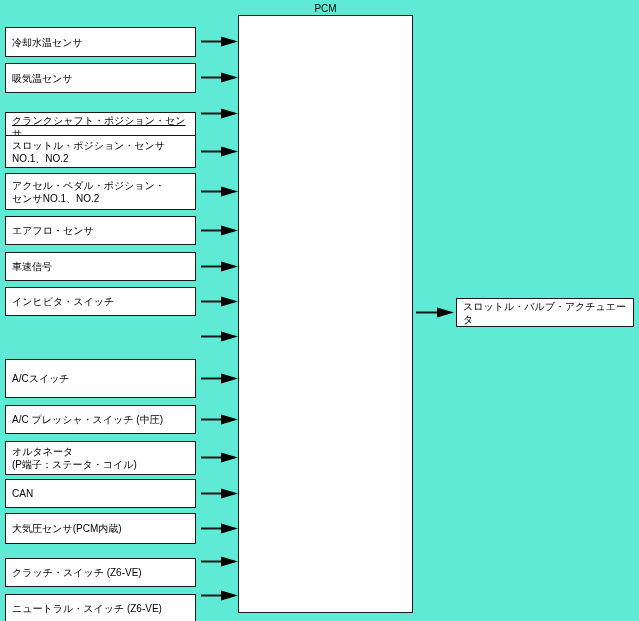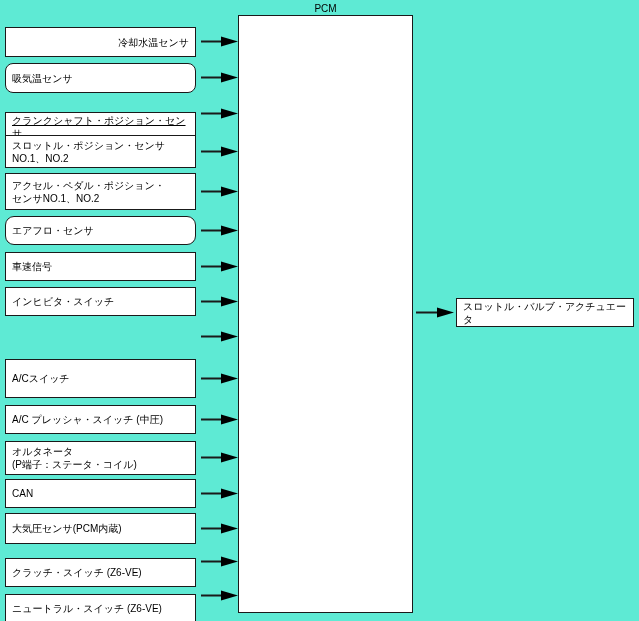--- a/index.html
+++ b/index.html
@@ -57,31 +57,31 @@
 </style>
 </head>
 <body>
 
 <div id="diagram">
 
   <div class="pcm-title" style="left:238px; top:3px; width:175px;">PCM</div>
 
   <div class="pcm-box" style="left:238px; top:15px; width:175px; height:598px;"></div>
 
-  <div class="node-box" style="left:5px; top:27px; width:191px; height:30px;justify-content:flex-end;">
+  <div class="node-box" style="left:5px; top:27px; width:191px; height:30px;">
     <span class="node-label">冷却水温センサ</span>
   </div>
   <div class="arrow" style="left:201px; top:36px; width:37px;">
     <svg width="37" height="11" viewBox="0 0 37 11">
       <line x1="0" y1="5.5" x2="22" y2="5.5" stroke="#1a1a1a" stroke-width="2"></line>
       <polygon points="20,0.5 37,5.5 20,10.5" fill="#000000"></polygon>
     </svg>
   </div>
 
-  <div class="node-box" style="left:5px; top:63px; width:191px; height:30px;border-radius:8px;">
+  <div class="node-box" style="left:5px; top:63px; width:191px; height:30px;">
     <span class="node-label">吸気温センサ</span>
   </div>
   <div class="arrow" style="left:201px; top:72px; width:37px;">
     <svg width="37" height="11" viewBox="0 0 37 11">
       <line x1="0" y1="5.5" x2="22" y2="5.5" stroke="#1a1a1a" stroke-width="2"></line>
       <polygon points="20,0.5 37,5.5 20,10.5" fill="#000000"></polygon>
     </svg>
   </div>
 
   <div class="node-box" style="left:5px; top:112px; width:191px; height:30px;text-decoration:underline;">
@@ -109,21 +109,21 @@
     <span class="node-label">アクセル・ペダル・ポジション・
 センサNO.1、NO.2</span>
   </div>
   <div class="arrow" style="left:201px; top:186px; width:37px;">
     <svg width="37" height="11" viewBox="0 0 37 11">
       <line x1="0" y1="5.5" x2="22" y2="5.5" stroke="#1a1a1a" stroke-width="2"></line>
       <polygon points="20,0.5 37,5.5 20,10.5" fill="#000000"></polygon>
     </svg>
   </div>
 
-  <div class="node-box" style="left:5px; top:216px; width:191px; height:29px;border-radius:9px;">
+  <div class="node-box" style="left:5px; top:216px; width:191px; height:29px;">
     <span class="node-label">エアフロ・センサ</span>
   </div>
   <div class="arrow" style="left:201px; top:225px; width:37px;">
     <svg width="37" height="11" viewBox="0 0 37 11">
       <line x1="0" y1="5.5" x2="22" y2="5.5" stroke="#1a1a1a" stroke-width="2"></line>
       <polygon points="20,0.5 37,5.5 20,10.5" fill="#000000"></polygon>
     </svg>
   </div>
 
   <div class="node-box" style="left:5px; top:252px; width:191px; height:29px;">

